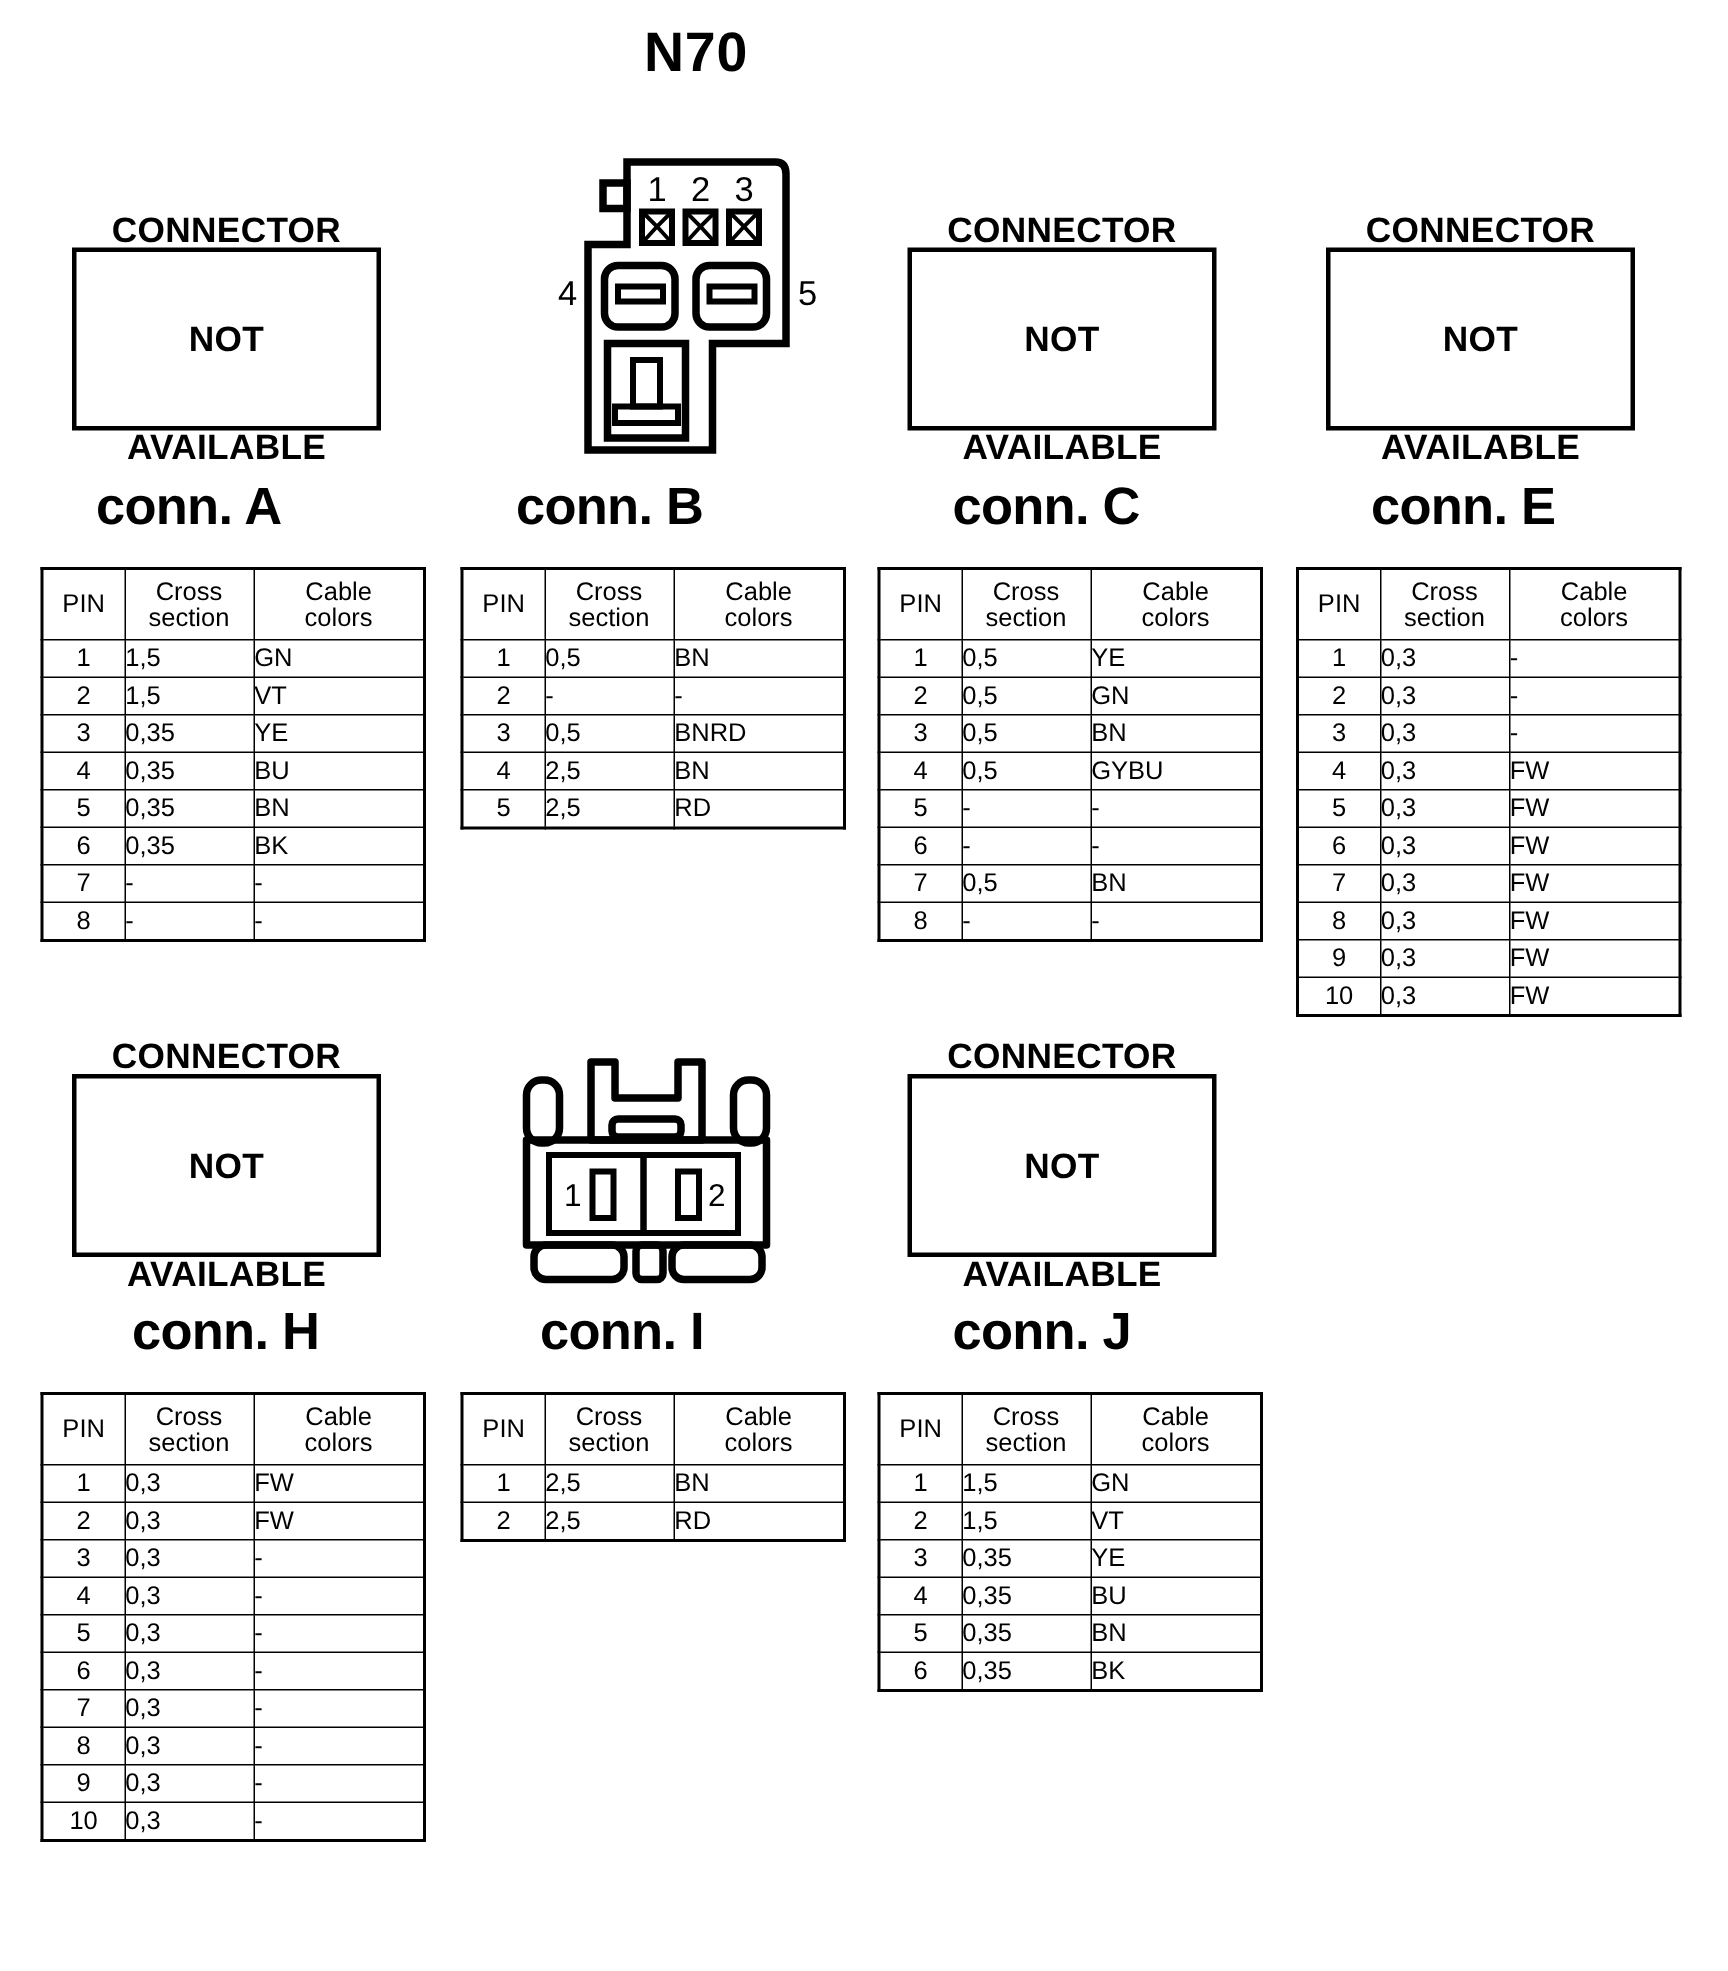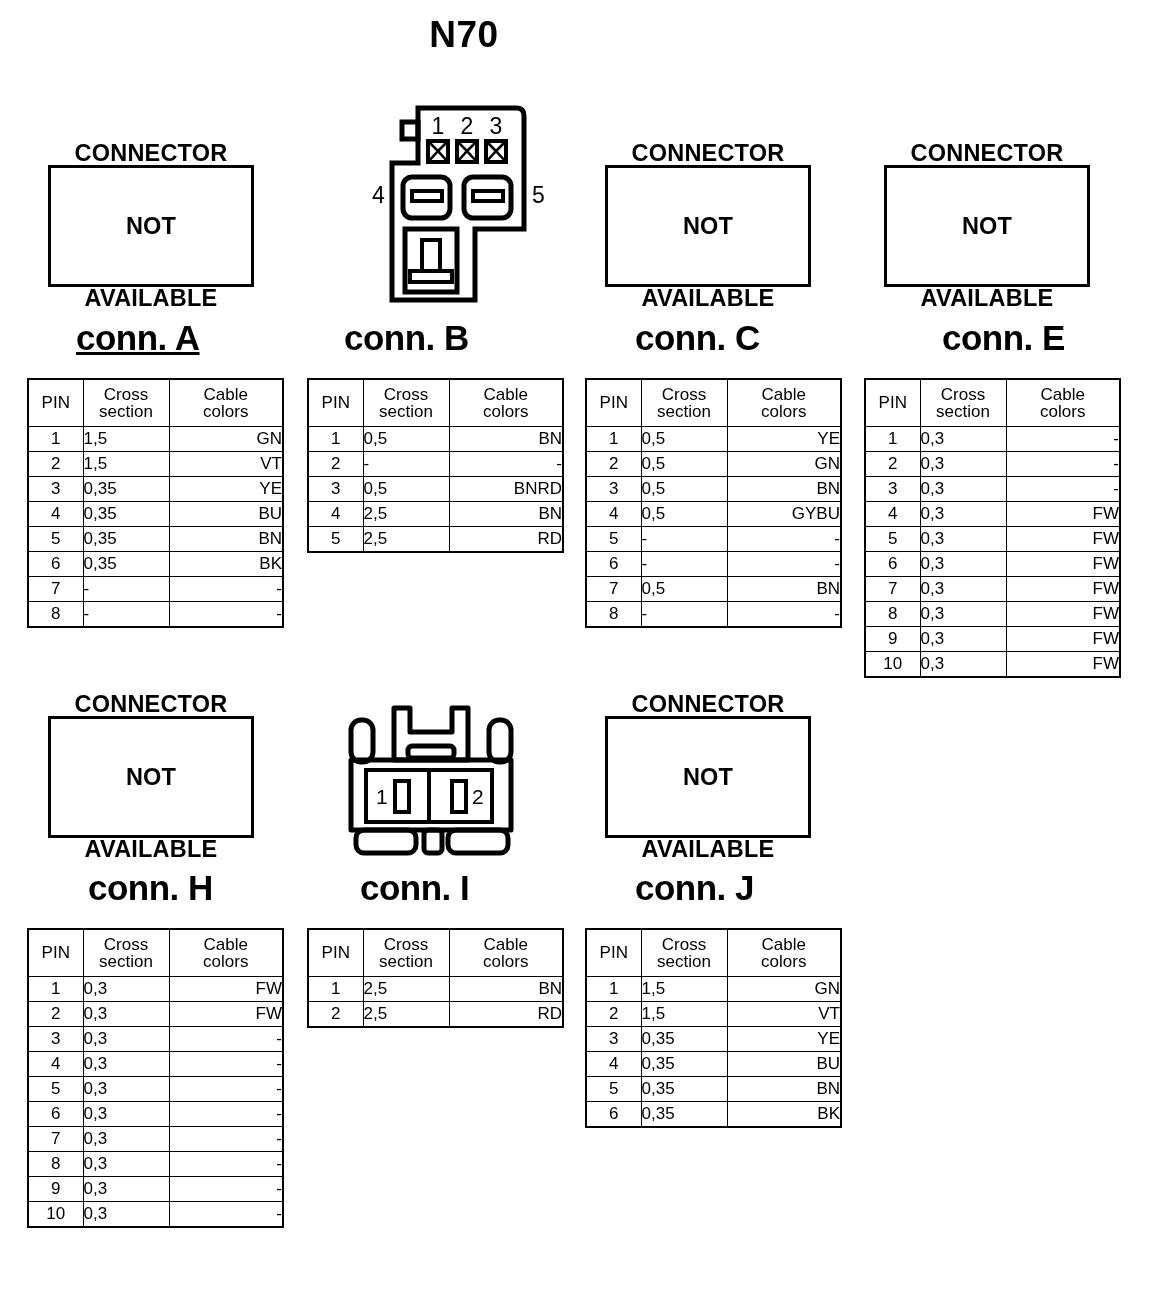--- a/index.html
+++ b/index.html
@@ -82,41 +82,41 @@
   table.pin-table col.c-cross { width: 86px; }
   table.pin-table col.c-color { width: 114px; }
 
   th.h-pin   { text-align: center; }
   th.h-cross { text-align: center; }
   th.h-color { text-align: center; }
   th .l2 { display: block; }
 
   td.t-pin   { text-align: center; }
   td.t-cross { text-align: left; padding-left: 5px; }
-  td.t-color { text-align: right; padding-left: 5px; margin-top: 12px; }
+  td.t-color { text-align: left; padding-left: 5px; margin-top: 12px; }
 
   
   table.pin-table { outline: 0; border: 2.5px solid #000; }
 
   
   .conn-draw { display: block; }
 </style>
 </head>
 <body>
 
 <div id="page-title">N70</div>
 
 <div class="blk" style="left:48px; top:165px;">
   <div class="na-box">
     <span>CONNECTOR</span>
     <span>NOT</span>
     <span>AVAILABLE</span>
   </div>
 </div>
-<div class="blk conn-caption" style="left:76px; top:318px;text-decoration:underline;">conn. A</div>
+<div class="blk conn-caption" style="left:64px; top:318px;">conn. A</div>
 <div class="blk" style="left:27px; top:378px;">
   <table class="pin-table">
     <colgroup>
         <col class="c-pin">
         <col class="c-cross">
         <col class="c-color">
       </colgroup>
     <thead>
       <tr>
         <th class="h-pin">PIN</th>
@@ -354,21 +354,21 @@
   </table>
 </div>
 
 <div class="blk" style="left:884px; top:165px;">
   <div class="na-box">
     <span>CONNECTOR</span>
     <span>NOT</span>
     <span>AVAILABLE</span>
   </div>
 </div>
-<div class="blk conn-caption" style="left:942px; top:318px;">conn. E</div>
+<div class="blk conn-caption" style="left:914px; top:318px;">conn. E</div>
 <div class="blk" style="left:864px; top:378px;">
   <table class="pin-table">
     <colgroup>
         <col class="c-pin">
         <col class="c-cross">
         <col class="c-color">
       </colgroup>
     <thead>
       <tr>
         <th class="h-pin">PIN</th>

